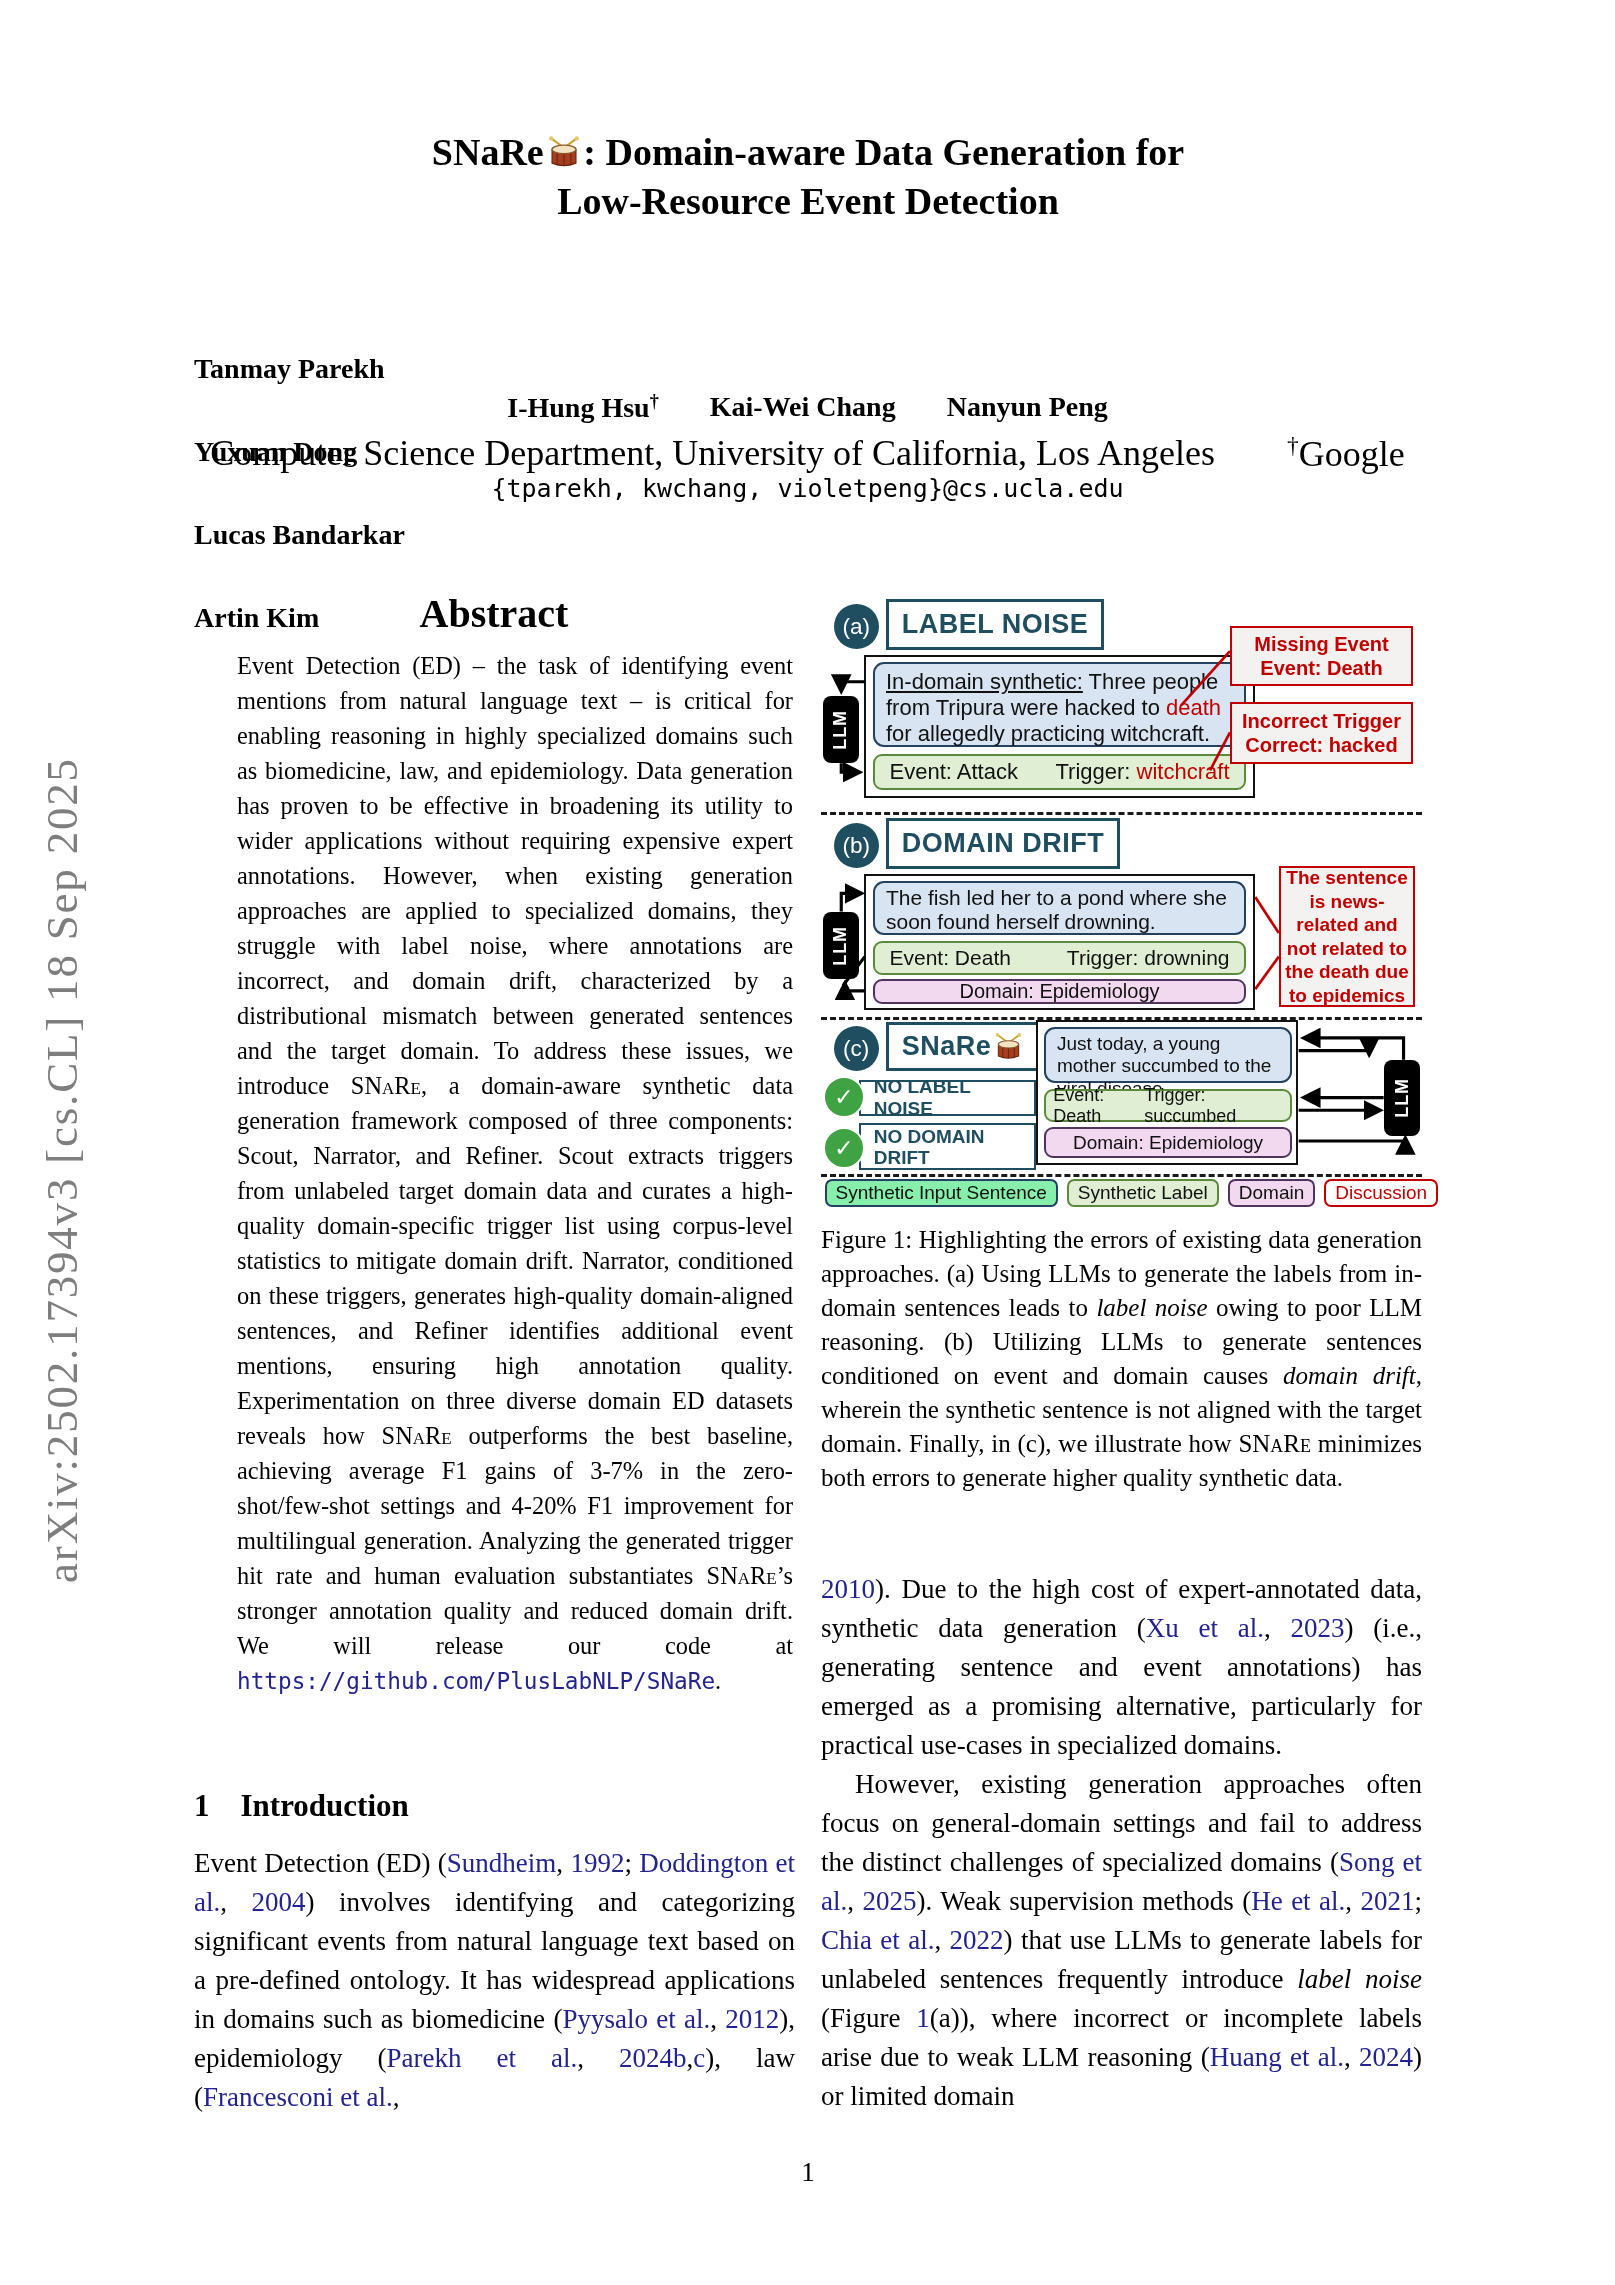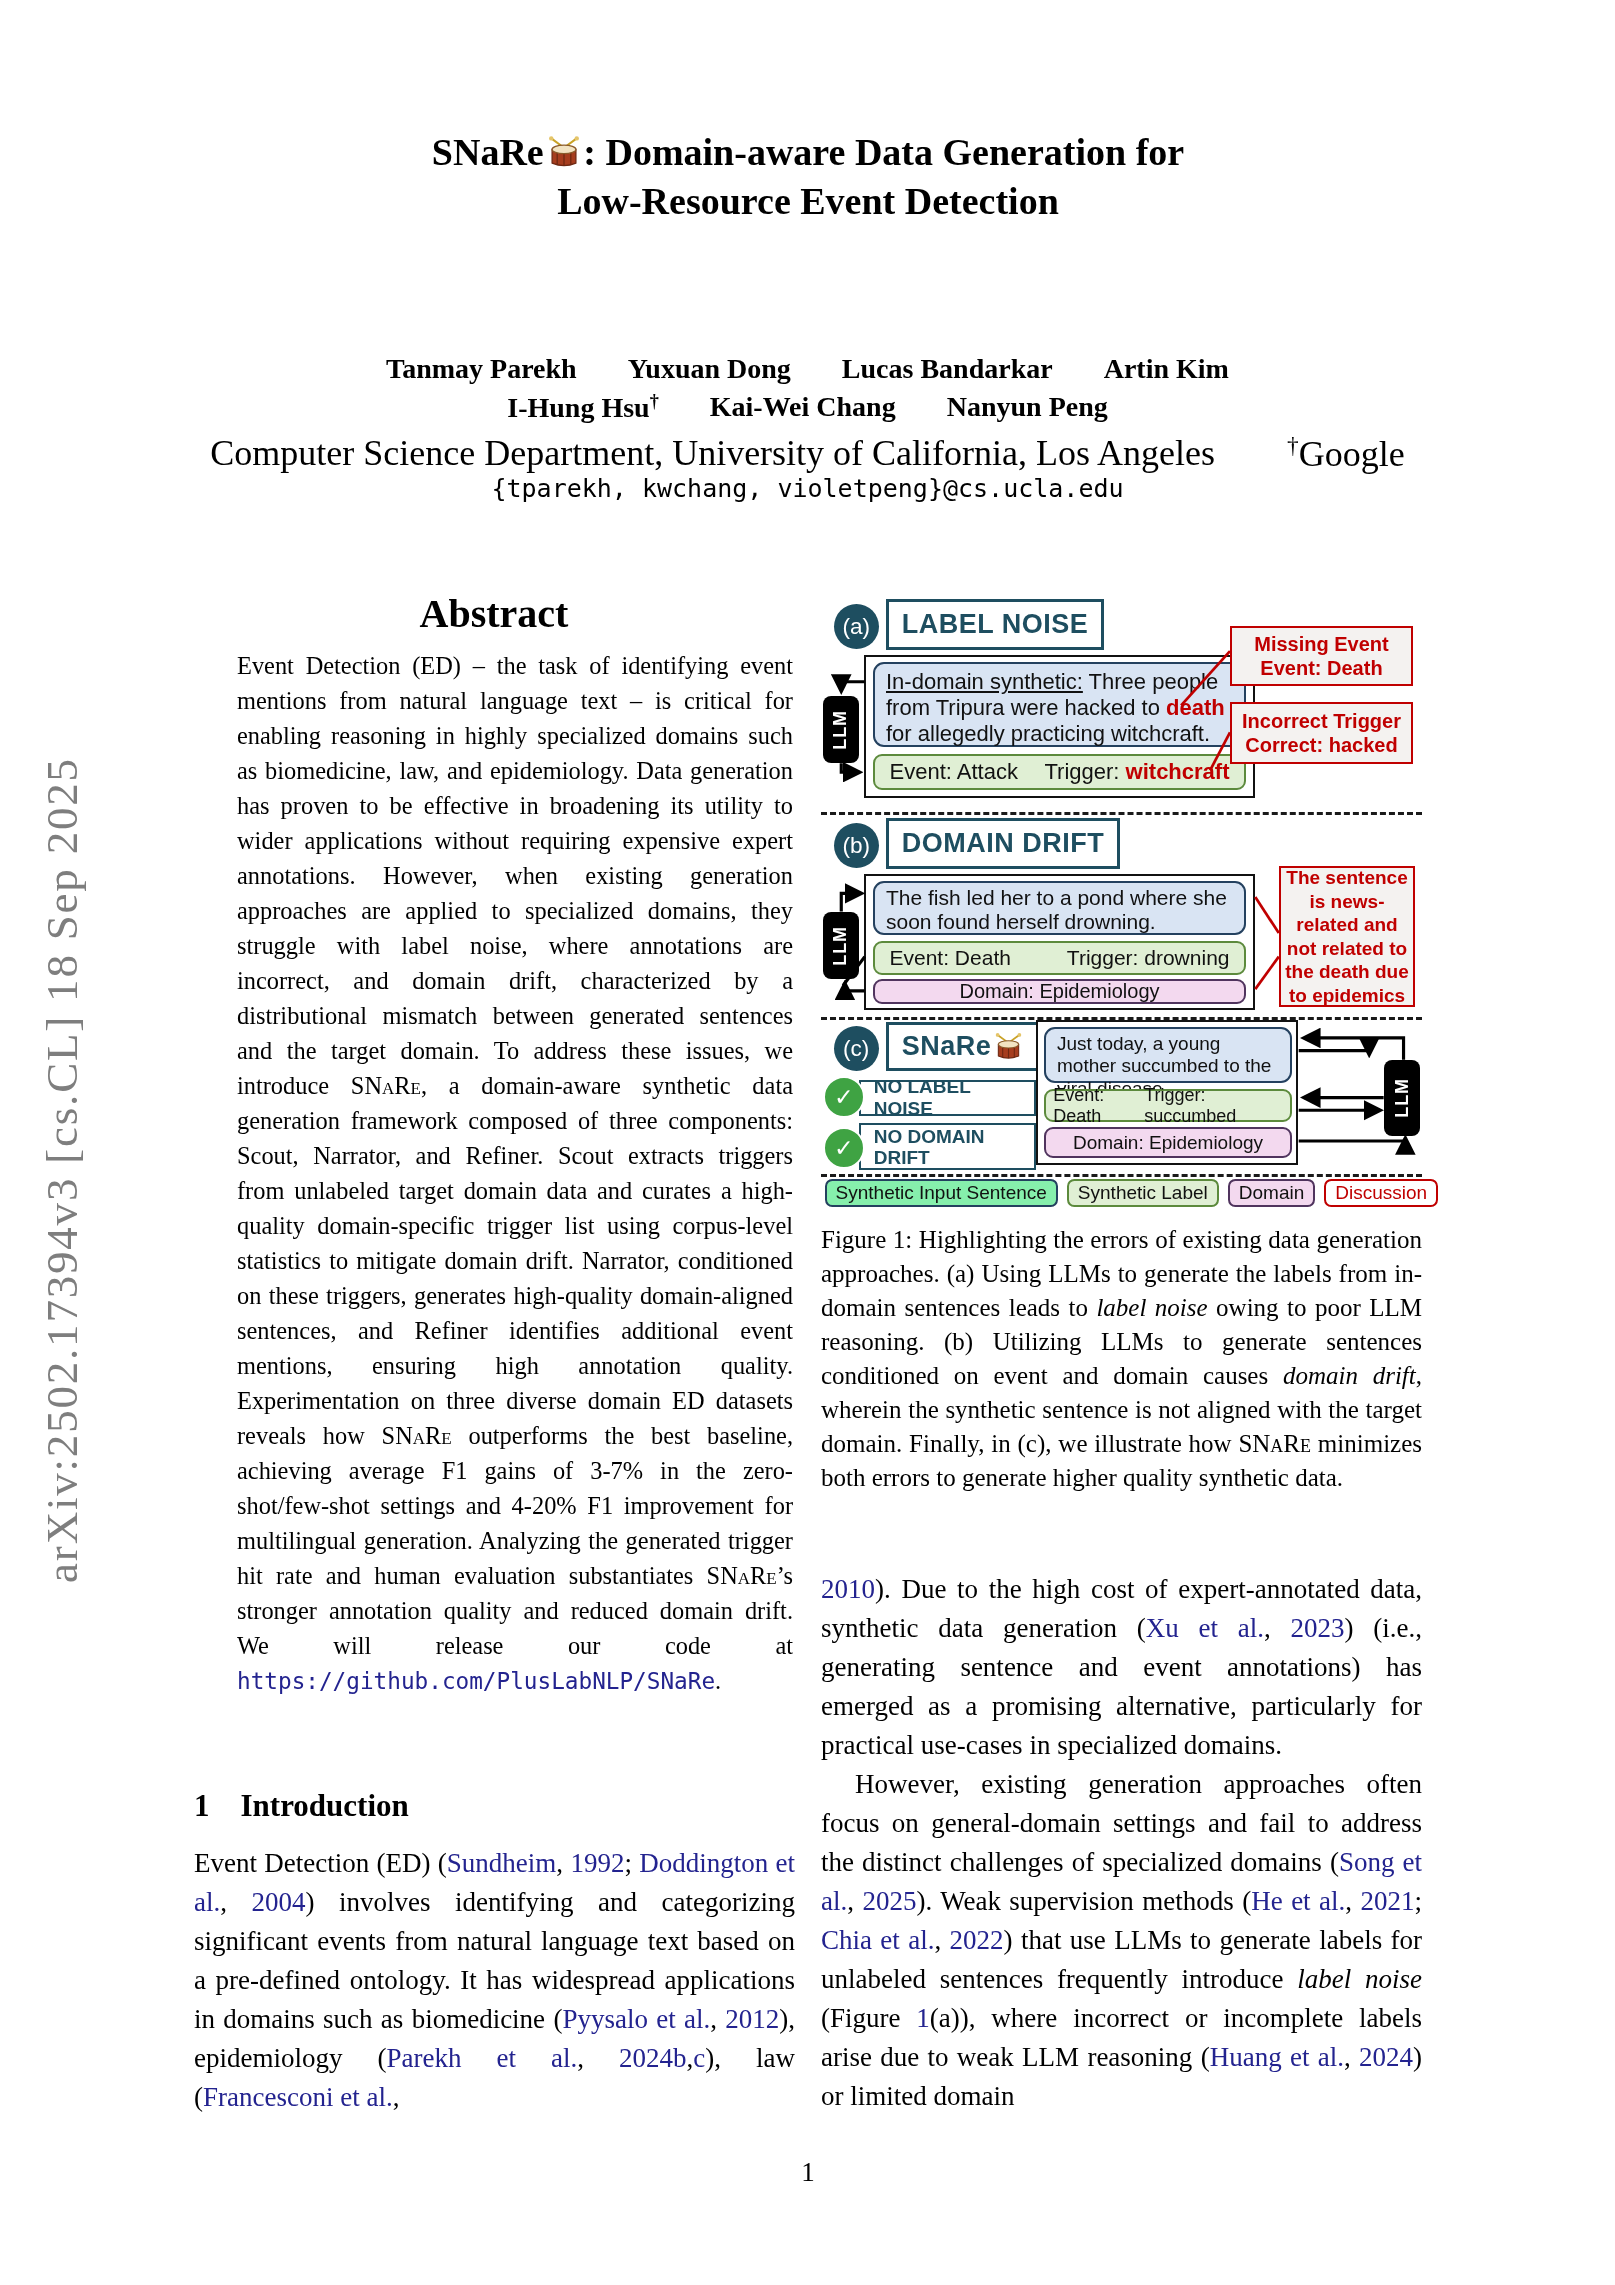--- a/index.html
+++ b/index.html
@@ -14,21 +14,21 @@
     position:absolute; left:62px; top:1170px;
     transform:translate(-50%,-50%) rotate(-90deg);
     white-space:nowrap; font-size:45px; letter-spacing:1.8px; color:#7e7e7e;
   }
   
   .title-block { position:absolute; top:128px; left:220px; width:1176px; text-align:center;
     font-weight:bold; font-size:38px; line-height:49px; }
   .drum-icon { display:inline-block; width:36px; height:34px; vertical-align:-3.6px; margin:0 1.8px; }
   .authors-row { position:absolute; left:194px; width:1227px; display:flex; justify-content:center; gap:51px;
     font-weight:bold; font-size:28px; }
-  .authors-row-1 { top:353px; }
+  .authors-row-1 { top:353px;flex-direction:column; }
   .authors-row-2 { top:391px; }
   .affil-row { position:absolute; top:432px; left:194px; width:1227px; display:flex; justify-content:center; gap:72px;
     font-size:36px; }
   .email-row { position:absolute; top:474px; left:194px; width:1227px; text-align:center;
     font-family:"DejaVu Sans Mono", monospace; font-size:25px; }
   sup { font-size:0.65em; }
   
   .abstract-head { position:absolute; top:590px; left:194px; width:600px; text-align:center;
     font-weight:bold; font-size:40px; }
   .abstract-body { position:absolute; top:648px; left:237px; width:556px;
@@ -60,21 +60,21 @@
   .llm-box span { writing-mode:vertical-rl; transform:rotate(180deg); font-weight:bold; font-size:18px; letter-spacing:0.9px; }
   .box-blue { background:#d9e4f3; border:2.7px solid #24415f; border-radius:11px; }
   .box-green { background:#e0efd4; border:2.7px solid #5c8a3c; border-radius:9px; }
   .box-pink { background:#f3d9ef; border:2.7px solid #50345e; border-radius:9px; }
   .sent { padding:3.6px 11px; text-align:left; color:#111; }
   .kv { display:flex; justify-content:space-between; align-items:center; padding:0 14.5px; color:#111; }
   .center-txt { display:flex; align-items:center; justify-content:center; color:#111; }
   .red-note { border:2.7px solid #c00000; background:#f4f2f0; color:#c00000; font-weight:600;
     display:flex; flex-direction:column; align-items:center; justify-content:center; text-align:center;
     font-size:20px; line-height:24.4px; padding:1.8px 3.6px; }
-  .red-txt { color:#c00000; font-weight:700; }
+  .red-txt { color:#c00000; font-weight:400; }
   .fig-sep { border-top:3.6px dashed #1a1a1a; width:601px; height:0; }
   .check-circle { border-radius:50%; background:#3fa343; color:#fff; display:flex; align-items:center;
     justify-content:center; font-size:23.5px; font-weight:bold; border:2.7px solid #fff; z-index:3; }
   .no-box { border:2.7px solid #1e4e60; background:#fff; color:#1e4e60; font-weight:800;
     display:flex; align-items:center; padding-left:12.7px; }
   .legend-row { position:absolute; top:584px; left:3.6px; width:593px; display:flex; gap:9px; height:28px; }
   .legend-box { border-radius:7.2px; font-size:19px; display:flex; align-items:center; justify-content:center;
     padding:0 9px; white-space:nowrap; color:#111; flex:0 0 auto; }
   .leg-blue { background:#86efac; border:2.3px solid #24415f; flex-grow:1.6; }
   .leg-green { background:#e0efd4; border:2.3px solid #5c8a3c; flex-grow:1; }

